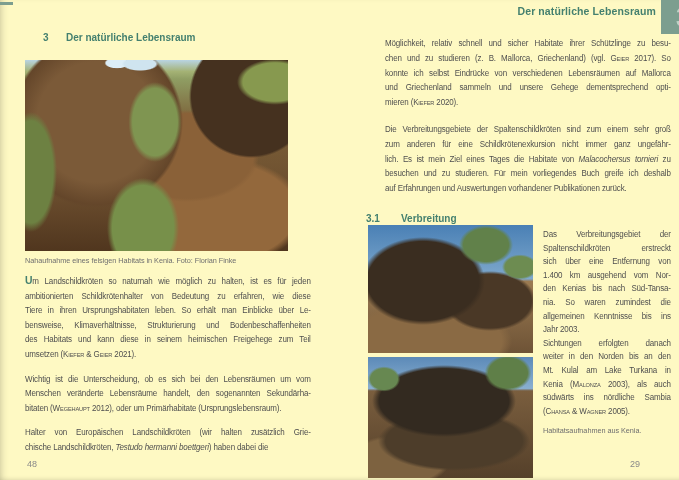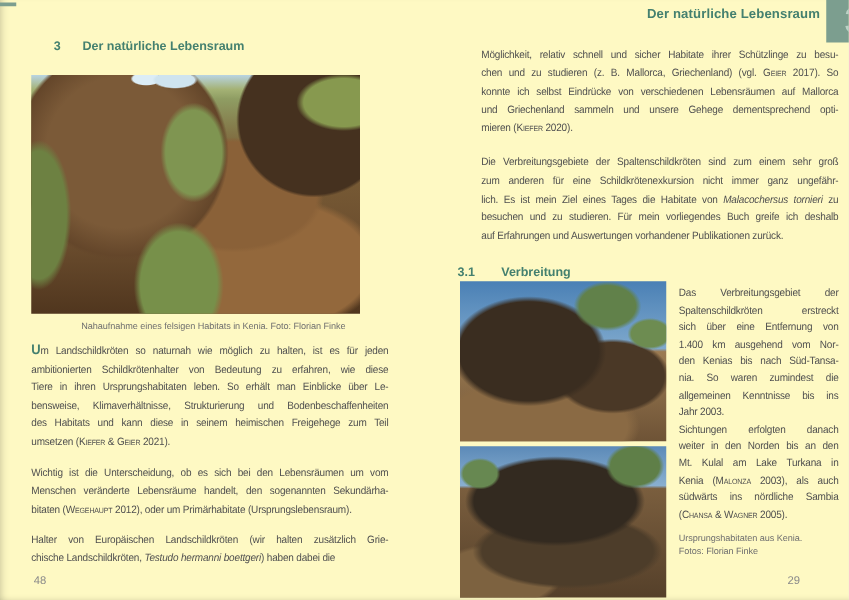--- a/index.html
+++ b/index.html
@@ -66,21 +66,21 @@
   .line.last{text-align-last:left;}
   #lp-body{left:25px;top:273px;width:304px;line-height:14.6px;}
   #rp-body{left:385px;top:36px;width:304px;line-height:14.8px;}
   #rp-body .para{margin-bottom:12px;}
   #rp-col{left:543px;top:228px;width:136px;line-height:13.6px;}
   #rp-col .para{margin:0;}
   .sc{font-variant:small-caps;}
   .initial{color:#44806f;font-size:1.3em;font-weight:bold;}
   
   .caption{position:absolute;font-size:7.3px;color:#6f6f6f;line-height:10px;letter-spacing:-.05px;}
-  #lp-caption{left:25px;top:256px;width:270px;margin-left:40px;}
+  #lp-caption{left:25px;top:256px;width:270px;}
   #rp-caption{left:543px;top:426px;width:132px;}
   #rp-caption .line{text-align:left;text-align-last:left;}
   .folio{position:absolute;font-size:9px;color:#8a8a8a;}
   #folio-left{left:27px;top:459px;}
   #folio-right{left:630px;top:459px;text-align:right;}
 </style>
 </head>
 <body>
 
 <div id="spread">
@@ -162,19 +162,18 @@
         <div class="line">Sichtungen erfolgten danach</div>
         <div class="line">weiter in den Norden bis an den</div>
         <div class="line">Mt. Kulal am Lake Turkana in</div>
         <div class="line">Kenia (<span class="sc">Malonza</span> 2003), als auch</div>
         <div class="line">südwärts ins nördliche Sambia</div>
         <div class="line last">(<span class="sc">Chansa</span> &amp; <span class="sc">Wagner</span> 2005).</div>
       </div>
   </div>
 
   <div class="caption" id="rp-caption">
-      <div class="line">Ursprungshabitaten aus Kenia.</div>
-      <div class="line last">Fotos: Florian Finke</div>
+      <div class="line">Habitatsaufnahmen aus Kenia.</div>
     </div>
 
   <div class="folio" id="folio-right">29</div>
 
 </div>
 
 </body></html>

